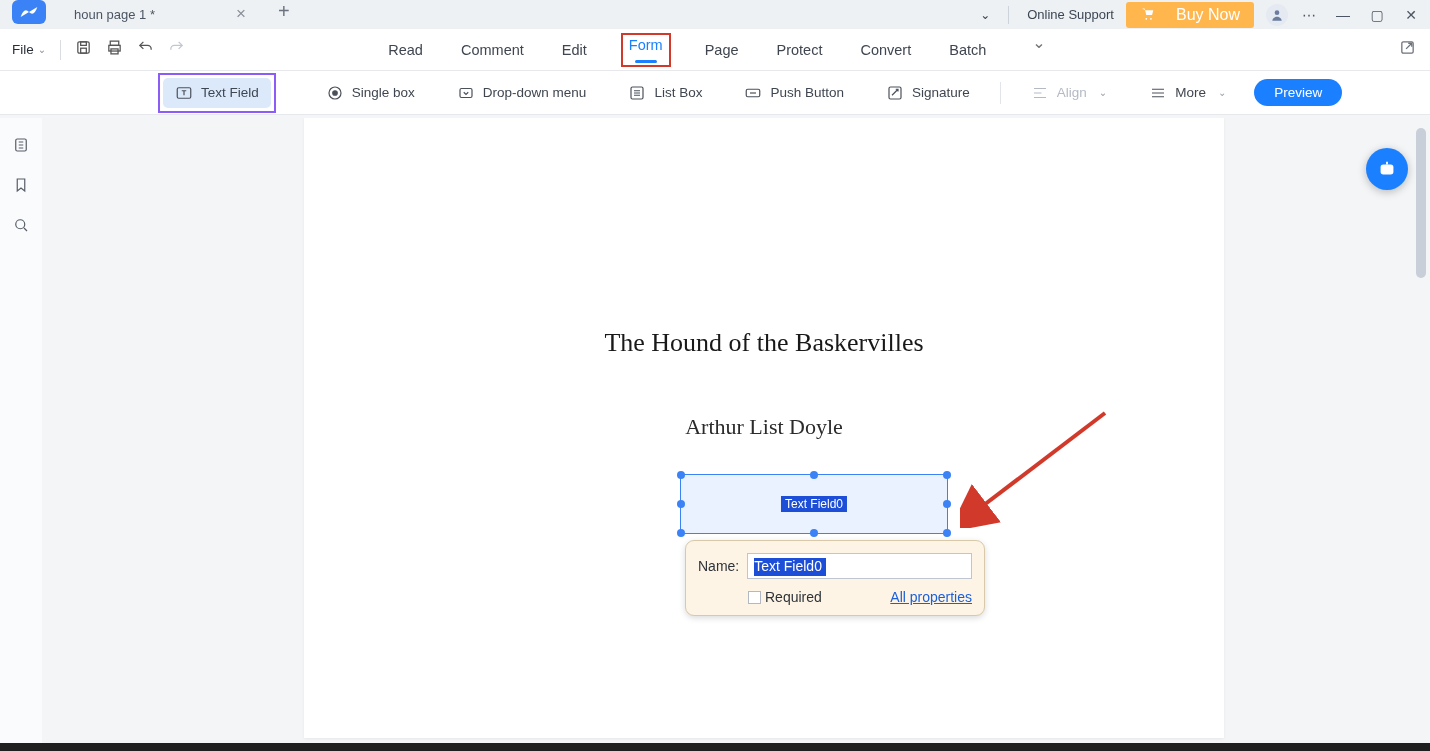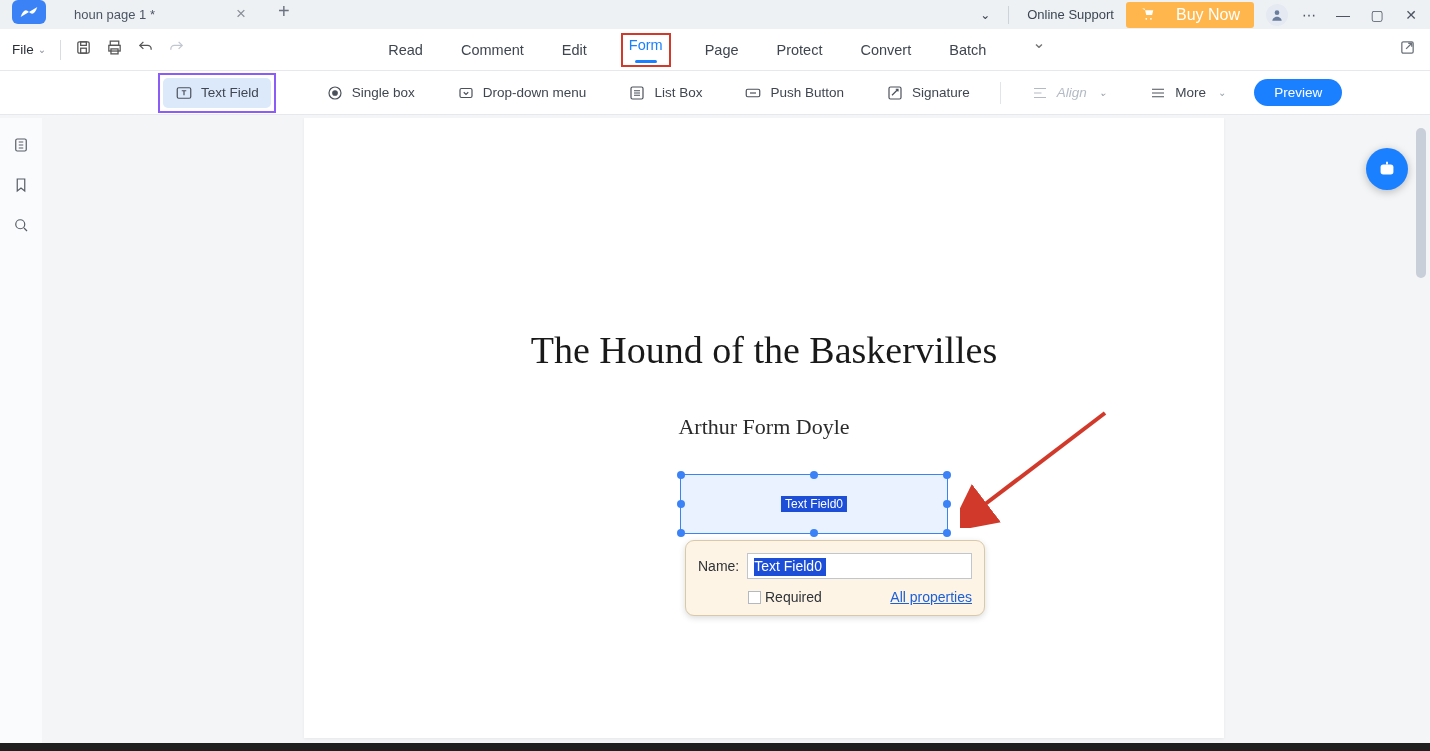--- a/index.html
+++ b/index.html
@@ -36,34 +36,34 @@
 .red-box-form{ border:2px solid #d13a2a; padding:2px 6px;}
 
 
 .tool-row { height:44px; background:#ffffff; display:flex; align-items:center; padding-left:158px; gap:0; border-bottom:1px solid #e6e8eb; }
 .tool-btn { display:flex; align-items:center; gap:8px; padding:6px 12px; font-size:13.5px; color:#3f4650; cursor:pointer; border-radius:5px; }
 .tool-btn svg{ width:18px; height:18px; stroke:#4b515b; fill:none; stroke-width:1.6;}
 .tool-btn.selected { background:#dce9fb; }
 .red-box-tool { border:2px solid #8b5cf6; padding:3px; margin-right:20px;}
 .tool-gap{ width:18px;}
 .tool-sep { width:1px; height:22px; background:#e1e4e9; margin:0 18px;}
-.align-btn{ color:#b4bac4;font-style:italic;}
+.align-btn{ color:#b4bac4;}
 .align-btn svg{stroke:#b4bac4;}
 .more-btn{ color:#3f4650;}
 .preview-btn{ background:#1b80ff; color:#fff; border:none; border-radius:16px; padding:6px 20px; font-size:13.5px; cursor:pointer; margin-left:16px;}
 .menu-caret{ font-size:10px; color:#9aa0a9; margin-left:4px;}
 
 
 .workspace { position:absolute; top:118px; left:0; right:0; bottom:8px; display:flex; }
 .left-rail { width:42px; background:#fafbfc; display:flex; flex-direction:column; align-items:center; gap:18px; padding-top:18px;}
 .left-rail span{ color:#575d66; cursor:pointer;}
 .left-rail svg{width:18px;height:18px;stroke:#575d66;fill:none;stroke-width:1.6;}
 .canvas-area{ flex:1; background:#f4f5f6; position:relative; overflow:hidden;}
 .page{ position:absolute; left:262px; top:0; width:920px; height:620px; background:#ffffff; box-shadow:0 1px 3px rgba(0,0,0,.06); }
-.doc-title{ position:absolute; top:210px; left:0; right:0; text-align:center; font-family:"Book Antiqua","Palatino Linotype",Georgia,serif; font-size:38px; color:#19191a;}
+.doc-title{ position:absolute; top:210px; left:0; right:0; text-align:center; font-family:"Book Antiqua","Palatino Linotype",Georgia,serif; font-size:26px; color:#19191a;}
 .doc-author{ position:absolute; top:296px; left:0; right:0; text-align:center; font-family:"Book Antiqua","Palatino Linotype",Georgia,serif; font-size:22px; color:#2b2b2b;}
 
 
 .field-box{ position:absolute; left:376px; top:356px; width:268px; height:60px; border:1px solid #3b82f6; background:#eaf2ff; }
 .handle{ position:absolute; width:8px; height:8px; background:#3b82f6; border-radius:50%; }
 .field-label{ position:absolute; left:50%; top:50%; transform:translate(-50%,-50%); background:#1d4ed8; color:#fff; font-size:12px; padding:1px 4px;}
 
 
 .props{ position:absolute; left:381px; top:422px; width:300px; background:#fdf4e6; border:1px solid #d9c9a8; border-radius:9px; box-shadow:0 2px 6px rgba(0,0,0,.15); padding:12px 12px 10px 12px; }
 .props-row1{ display:flex; align-items:center; gap:8px;}
@@ -250,21 +250,21 @@
         </svg></span>
     <span><svg viewBox="0 0 24 24">
           <circle cx="11" cy="11" r="6"></circle>
           <path d="M20 20l-4-4"></path>
         </svg></span>
   </div>
 
   <div class="canvas-area">
     <div class="page">
       <div class="doc-title">The Hound of the Baskervilles</div>
-      <div class="doc-author">Arthur Form Doyle</div>
+      <div class="doc-author">Arthur List Doyle</div>
 
       <div class="field-box">
         <span class="field-label">Text Field0</span>
         <span class="handle" style="left:-4px;top:-4px;"></span>
         <span class="handle" style="right:-4px;top:-4px;"></span>
         <span class="handle" style="left:-4px;bottom:-4px;"></span>
         <span class="handle" style="right:-4px;bottom:-4px;"></span>
         <span class="handle" style="left:calc(50% - 4px);top:-4px;"></span>
         <span class="handle" style="left:calc(50% - 4px);bottom:-4px;"></span>
         <span class="handle" style="left:-4px;top:calc(50% - 4px);"></span>

